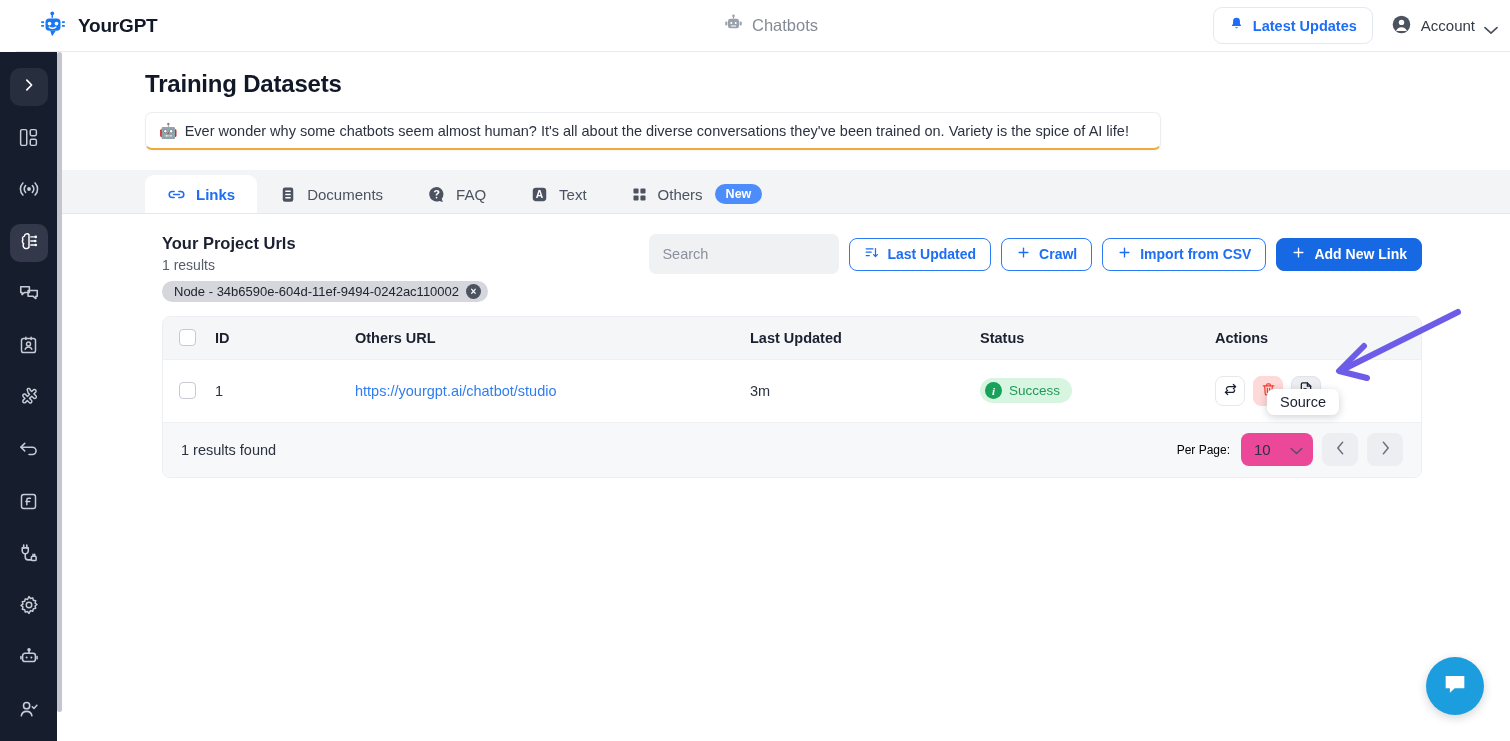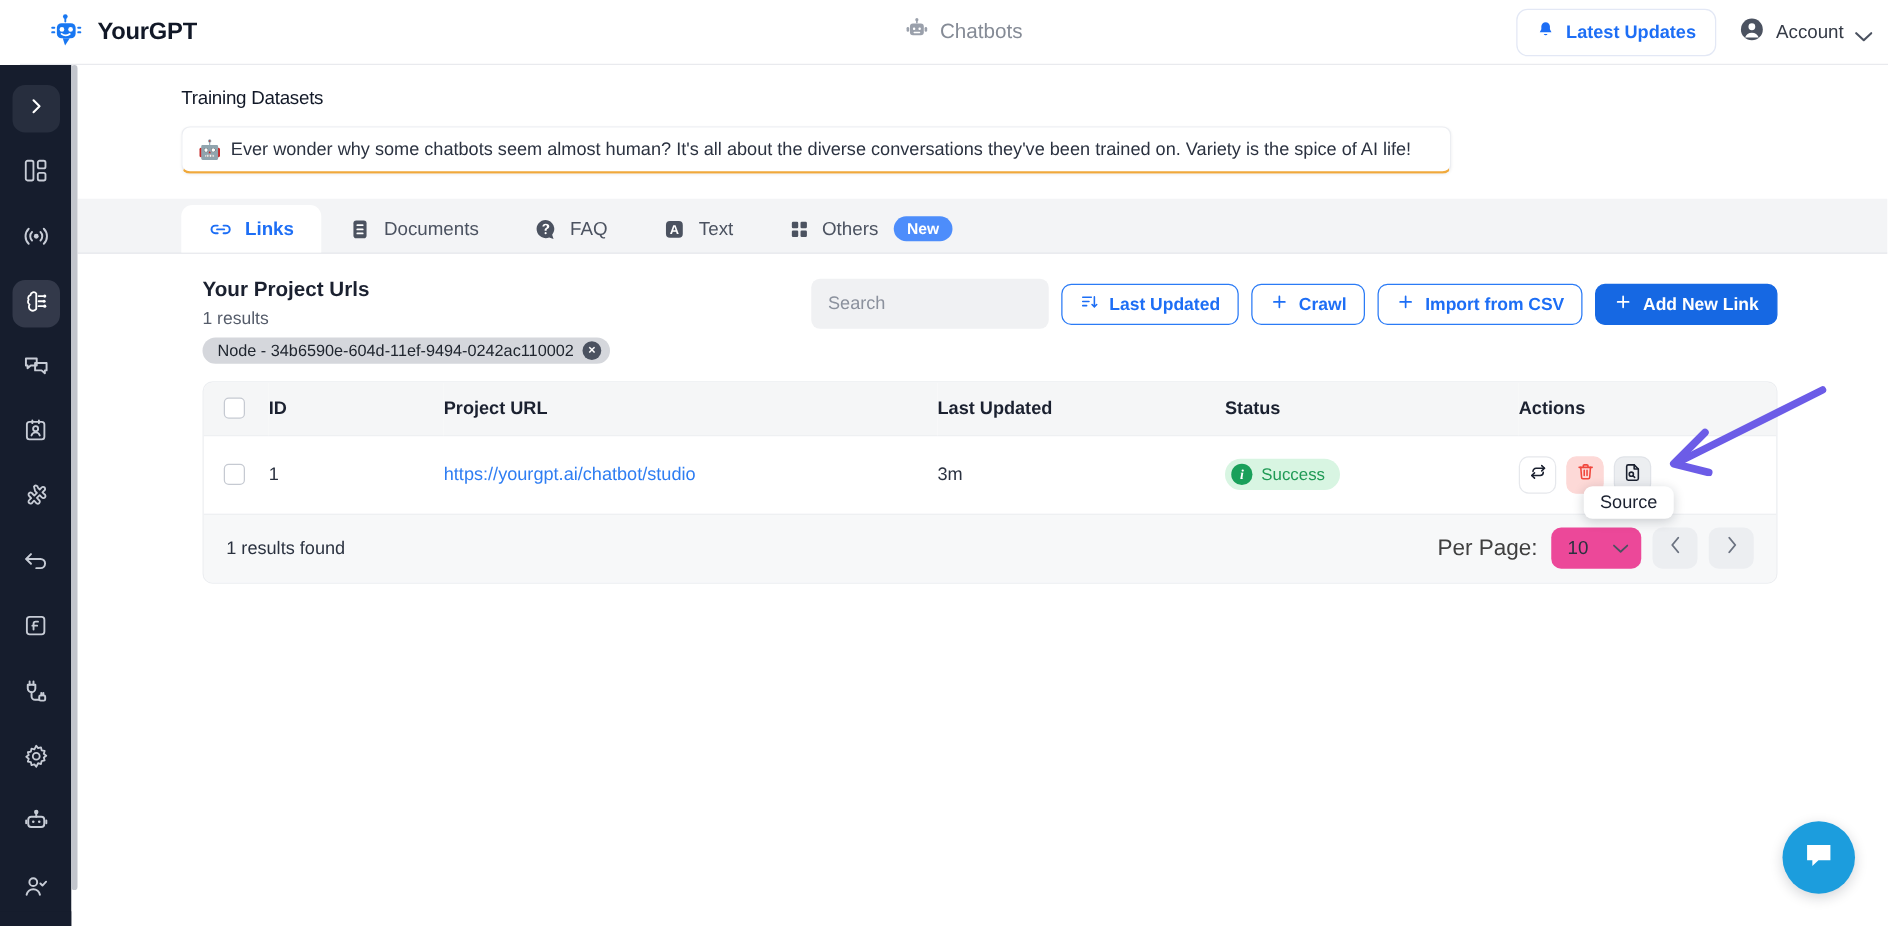--- a/index.html
+++ b/index.html
@@ -57,21 +57,21 @@
     position: absolute; top: 52px; left: 57px; width: 5px; height: 660px;
     background: #c3c6cd; border-radius: 3px; z-index: 26;
   }
 
   
   .page {
     position: absolute; top: 52px; left: 62px; right: 0; bottom: 0;
     background: #ffffff; overflow: hidden;
   }
   .page-title {
-    font-size: 15px; font-weight: 400; color: #111827;
+    font-size: 24px; font-weight: 700; color: #111827;
     margin: 18px 0 0 83px; letter-spacing: -0.2px;
   }
   .banner {
     margin: 14px 0 0 83px; width: 1016px; height: 38px;
     background: #ffffff; border: 1px solid #eceef2; border-bottom: 2px solid #f0a93b;
     border-radius: 7px; display: flex; align-items: center; gap: 7px;
     padding: 0 13px; box-shadow: 0 1px 2px rgba(17,24,39,.05);
   }
   .banner-text { font-size: 14.5px; color: #2b3240; }
   .banner-emoji { font-size: 15px; }
@@ -166,21 +166,21 @@
   .act-btn.danger { background: #fdd9d7; border-color: #fdd9d7; color: #f0463c; }
   .act-btn.source { background: #eceef1; border-color: #e0e3e8; }
 
   
   .tfoot {
     background: #f7f8f9; border-top: 1px solid #eef0f2;
     height: 55px; display: flex; align-items: center; padding: 0 18px;
   }
   .foot-left { font-size: 14.5px; color: #2b3240; }
   .foot-right { margin-left: auto; display: flex; align-items: center; gap: 9px; }
-  .perpage-label { font-size: 18px; color: #404040; margin-right: 2px; }
+  .perpage-label { font-size: 12px; color: #000000; margin-right: 2px; }
   .perpage {
     width: 72px; height: 33px; background: #ec4899; border-radius: 8px;
     display: flex; align-items: center; justify-content: space-between;
     padding: 0 10px 0 13px; font-size: 15px; color: #2b3240; cursor: pointer;
   }
   .pg-btn {
     width: 36px; height: 33px; border-radius: 8px; background: #eceef1;
     display: flex; align-items: center; justify-content: center;
     color: #6b7280; cursor: pointer;
   }
@@ -522,21 +522,21 @@
     </div>
 
     <div class="table-wrap">
       <table>
         <thead>
           <tr>
             <th class="col-check">
               <span class="checkbox"></span>
             </th>
             <th class="col-id">ID</th>
-            <th class="col-url">Project URL</th>
+            <th class="col-url">Others URL</th>
             <th class="col-updated">Last Updated</th>
             <th class="col-status">Status</th>
             <th>Actions</th>
           </tr>
         </thead>
         <tbody>
           <tr>
             <td class="col-check">
               <span class="checkbox"></span>
             </td>

